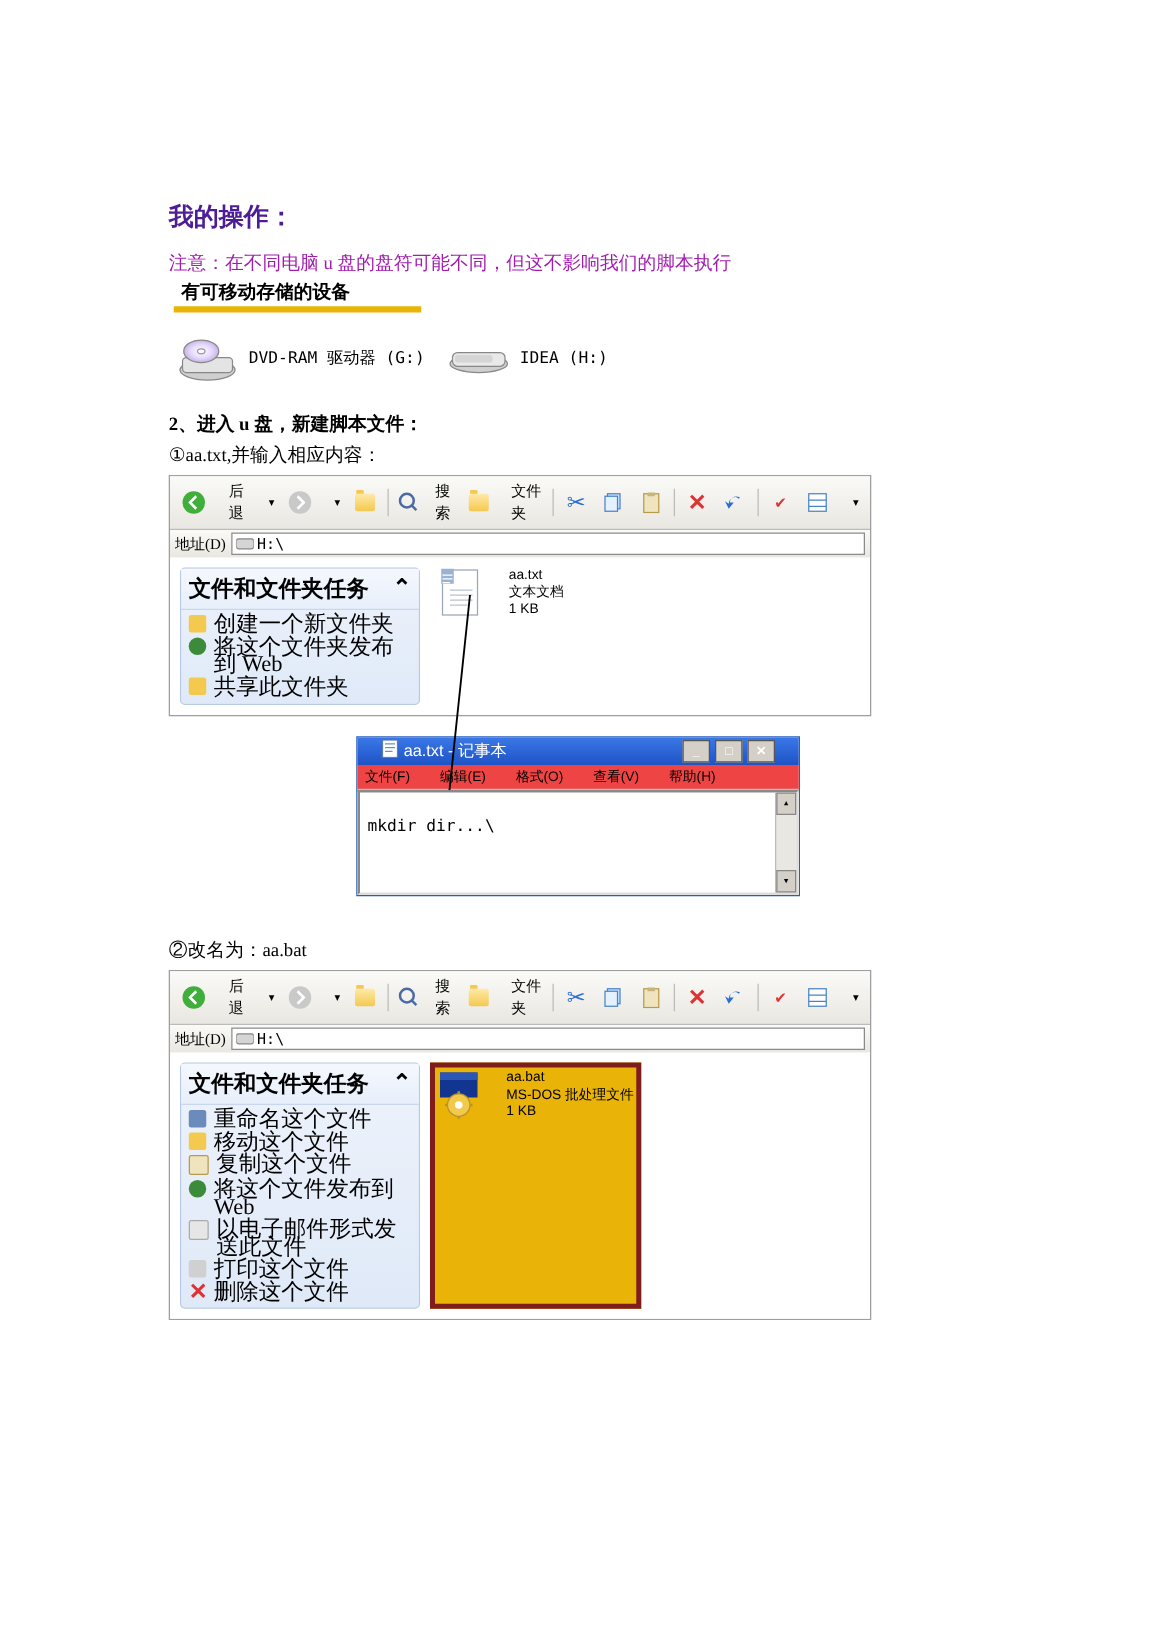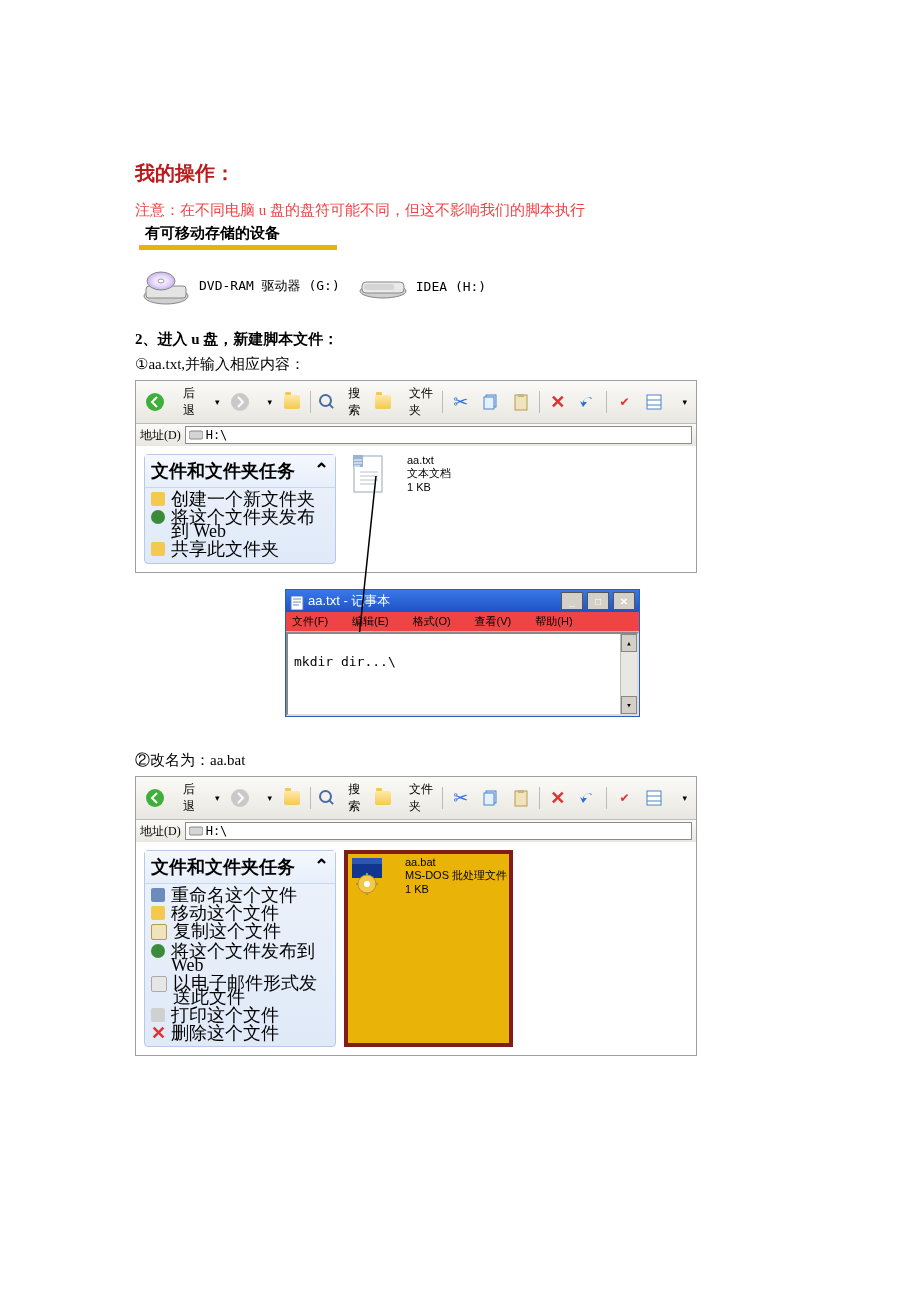--- a/index.html
+++ b/index.html
@@ -1,19 +1,19 @@
 <!DOCTYPE html>
 <html><head>
 <meta charset="utf-8">
 <style>
 body{margin:0;background:#fff;font-family:"SimSun","宋体",serif;font-size:15px;color:#000}
 .page{width:920px;padding:160px 130px 0 135px;box-sizing:border-box}
-h2.title{color:#b91c1c;font-family:"SimHei","黑体",sans-serif;font-weight:bold;font-size:20px;margin:0 0 14px}
+h2.title{color:#4c1d95;font-family:"SimHei","黑体",sans-serif;font-weight:bold;font-size:20px;margin:0 0 14px}
 .bold{font-weight:bold}
-.note{color:#ef4444;margin:2px 0 4px}
+.note{color:#a21caf;margin:2px 0 4px}
 .sect-label{font-weight:bold;border-bottom:5px solid #eab308;padding:0 2px 2px 6px;display:inline-block;width:190px;margin-left:4px}
 .drives{display:flex;gap:18px;margin:16px 0 24px 6px;align-items:center}
 .drive{display:flex;align-items:center;gap:8px;font-family:"SimSun",monospace;font-size:13px}
 .drive svg{width:50px;height:40px}
 .step{margin:24px 0 6px}
 .explorer{border:1px solid #9f9f9f;background:#efedea;box-shadow:1px 1px 0 #fff inset;margin-top:6px}
 .toolbar{background:linear-gradient(#fafaf7,#e9e7e1);display:flex;align-items:center;gap:0;padding:2px 4px;border-bottom:1px solid #bbb}
 .tbtn{display:flex;align-items:center;gap:18px;padding:2px 5px;border-radius:3px;font-size:12px;font-family:"SimSun",sans-serif}
 .sep{width:1px;height:22px;background:#bbb;margin:0 3px}
 .ico{display:inline-flex;width:20px;height:20px;align-items:center;justify-content:center}
@@ -22,21 +22,21 @@
 .ebody{display:flex;background:#fff;padding:8px;gap:8px;min-height:110px;position:relative}
 .tasks{width:190px;background:linear-gradient(#eef3fb,#dfe9f8);border:1px solid #b7c9e6;border-radius:4px;font-size:18px}
 .tasks .th{background:linear-gradient(#f5f8fe,#e7effb);padding:4px 6px;font-weight:bold;display:flex;justify-content:space-between;border-bottom:1px solid #c9d7ee}
 .tasks ul{list-style:none;margin:4px 0 6px;padding:0 6px}
 .tasks li{display:flex;align-items:flex-start;gap:6px;margin:4px 0;line-height:14px}
 .tasks li .ti{width:14px;height:14px;flex:0 0 14px;border-radius:2px}
 .file{display:flex;gap:21px;align-items:flex-start;font-size:11px;font-family:Liberation Sans, sans-serif}
 .file svg{width:34px;height:40px}
 .arrow{position:absolute;pointer-events:none}
 .notepad{width:353px;margin:16px 0 0 150px;border:1px solid #2b5dbd;font-family:"SimSun",sans-serif;font-size:13px}
-.np-title{background:linear-gradient(#3a78e7,#1f53c5);color:#fff;display:flex;align-items:flex-end;padding:2px 4px;gap:4px}
+.np-title{background:linear-gradient(#3a78e7,#1f53c5);color:#fff;display:flex;align-items:flex-start;padding:2px 19px;gap:4px}
 .np-title .spacer{flex:1}
 .win-btn{width:20px;height:16px;background:#d4d0c8;border:1px solid #555;display:flex;align-items:center;justify-content:center;font-family:Arial;font-size:10px;font-weight:bold}
 .np-menu{background:#ef4444;border-bottom:1px solid #bbb;display:flex;gap:24px;padding:2px 6px;font-size:11px}
 .np-body{background:#fff;border:2px inset #ddd;padding:4px 6px;height:72px;position:relative;font-family:"SimSun",monospace}
 .np-body .vscroll{position:absolute;right:0;top:0;bottom:0;width:16px;background:#e9e7e2;border-left:1px solid #bbb}
 .np-body .vscroll .arr{height:16px;background:#d4d0c8;border:1px solid #888;display:flex;align-items:center;justify-content:center;font-size:9px}
 .icon-folder{width:16px;height:14px;background:linear-gradient(#ffe9a8,#f4c94f);border-radius:2px;display:inline-block;position:relative}
 .icon-folder:before{content:"";position:absolute;top:-3px;left:1px;width:6px;height:3px;background:#f4c94f;border-radius:1px 1px 0 0}
 .icon-search{width:16px;height:16px;position:relative}
 .icon-search:before{content:"";position:absolute;width:9px;height:9px;border:2px solid #4a6aa5;border-radius:50%;left:0;top:0}

